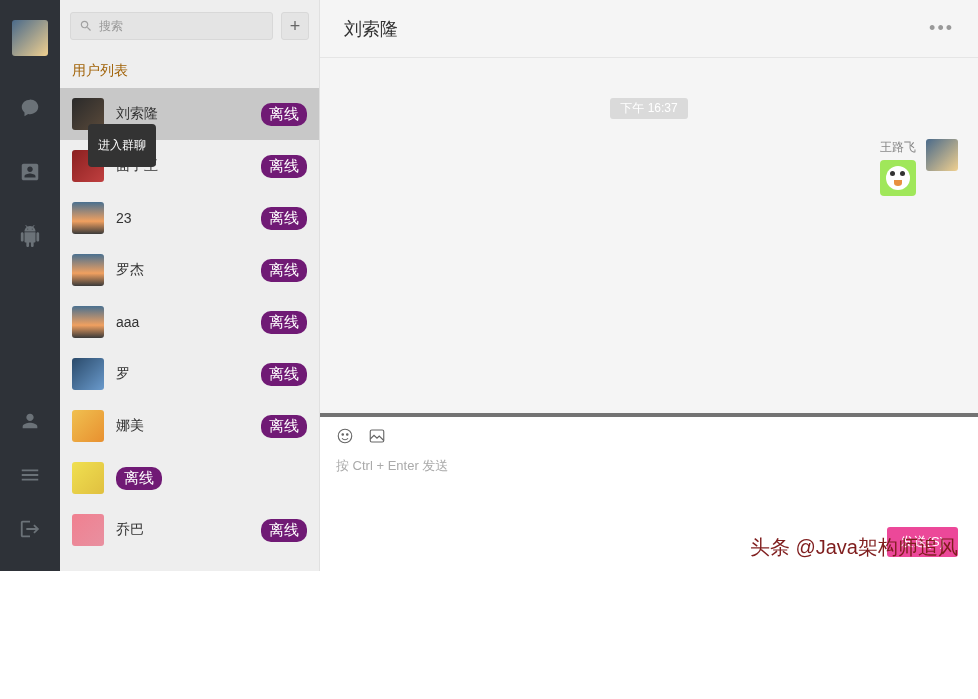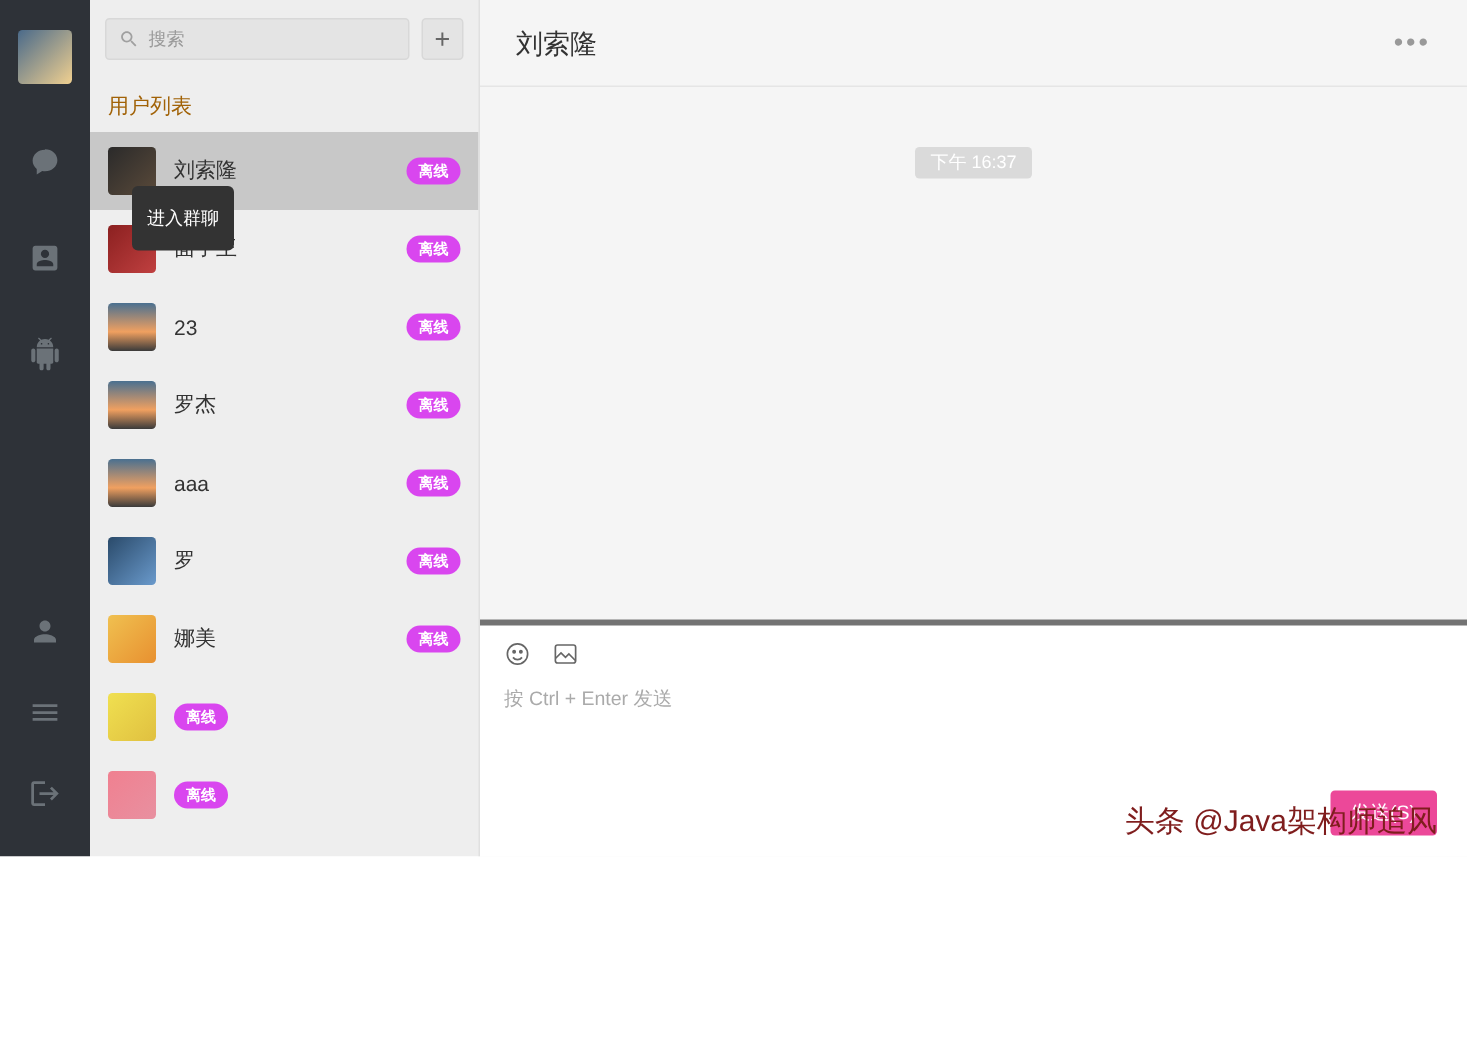--- a/index.html
+++ b/index.html
@@ -27,21 +27,21 @@
     
     .list-header { padding: 10px 12px 8px; font-size: 14px; color: #a16207; }
     
     .tooltip { position: absolute; left: 88px; top: 124px; background: #333; color: #fff; padding: 13px 10px; border-radius: 4px; font-size: 12px; z-index: 10; }
     
     .contact-list { flex: 1; overflow-y: auto; }
     .contact-item { display: flex; align-items: center; padding: 10px 12px; cursor: pointer; position: relative; }
     .contact-item.active { background: #c8c8c8; }
     .contact-avatar { width: 32px; height: 32px; border-radius: 3px; margin-right: 12px; flex-shrink: 0; }
     .contact-name { flex: 1; font-size: 14px; color: #333; }
-    .status-badge { background: #d946ef; color: #fff; font-size: 10px; padding: 2px 8px; border-radius: 10px; font-weight: bold; }
+    .status-badge { background: #701a75; color: #fff; font-size: 15px; padding: 2px 8px; border-radius: 10px; }
     
     .av-1 { background: linear-gradient(135deg, #2a2a2a, #5a4a3a); }
     .av-2 { background: linear-gradient(135deg, #8b2020, #c04040); }
     .av-3 { background: linear-gradient(180deg, #4a7090 0%, #f0a060 60%, #3a3a3a 100%); }
     .av-4 { background: linear-gradient(135deg, #2a4a6a, #6a9acc); }
     .av-5 { background: linear-gradient(135deg, #f0c050, #e89030); }
     .av-6 { background: linear-gradient(135deg, #f0e050, #e0c040); }
     .av-7 { background: linear-gradient(135deg, #f08090, #e890a0); }
     
     
@@ -166,35 +166,45 @@
     <div class="contact-avatar av-5"></div>
     <div class="contact-name">娜美</div>
     <div class="status-badge">离线</div>
   </div>
         <div class="contact-item">
     <div class="contact-avatar av-6"></div>
     <div class="status-badge">离线</div>
   </div>
         <div class="contact-item">
     <div class="contact-avatar av-7"></div>
+    <div class="contact-name">乔巴</div>
     <div class="status-badge">离线</div>
   </div>
       </div>
   </div>
 
   <div class="tooltip">进入群聊</div>
 
   <div class="chat-panel">
     <div class="chat-header">
       <div class="chat-title">刘索隆</div>
       <div class="more-icon">•••</div>
     </div>
     <div class="chat-body">
       <div class="time-stamp">
         <span>下午 16:37</span>
+      </div>
+      <div class="message-row">
+        <div class="message-content">
+          <div class="sender-name">王路飞</div>
+          <div class="emoji-bubble">
+            <div class="emoji-face"></div>
+          </div>
+        </div>
+        <div class="msg-avatar"></div>
       </div>
     </div>
     <div class="input-area">
       <div class="input-toolbar">
         <div class="toolbar-icon">
           <svg viewBox="0 0 24 24">
               <circle cx="12" cy="12" r="9"></circle>
               <circle cx="9" cy="10" r="1" fill="currentColor"></circle>
               <circle cx="15" cy="10" r="1" fill="currentColor"></circle>
               <path d="M8 15s1.5 2 4 2 4-2 4-2"></path>

